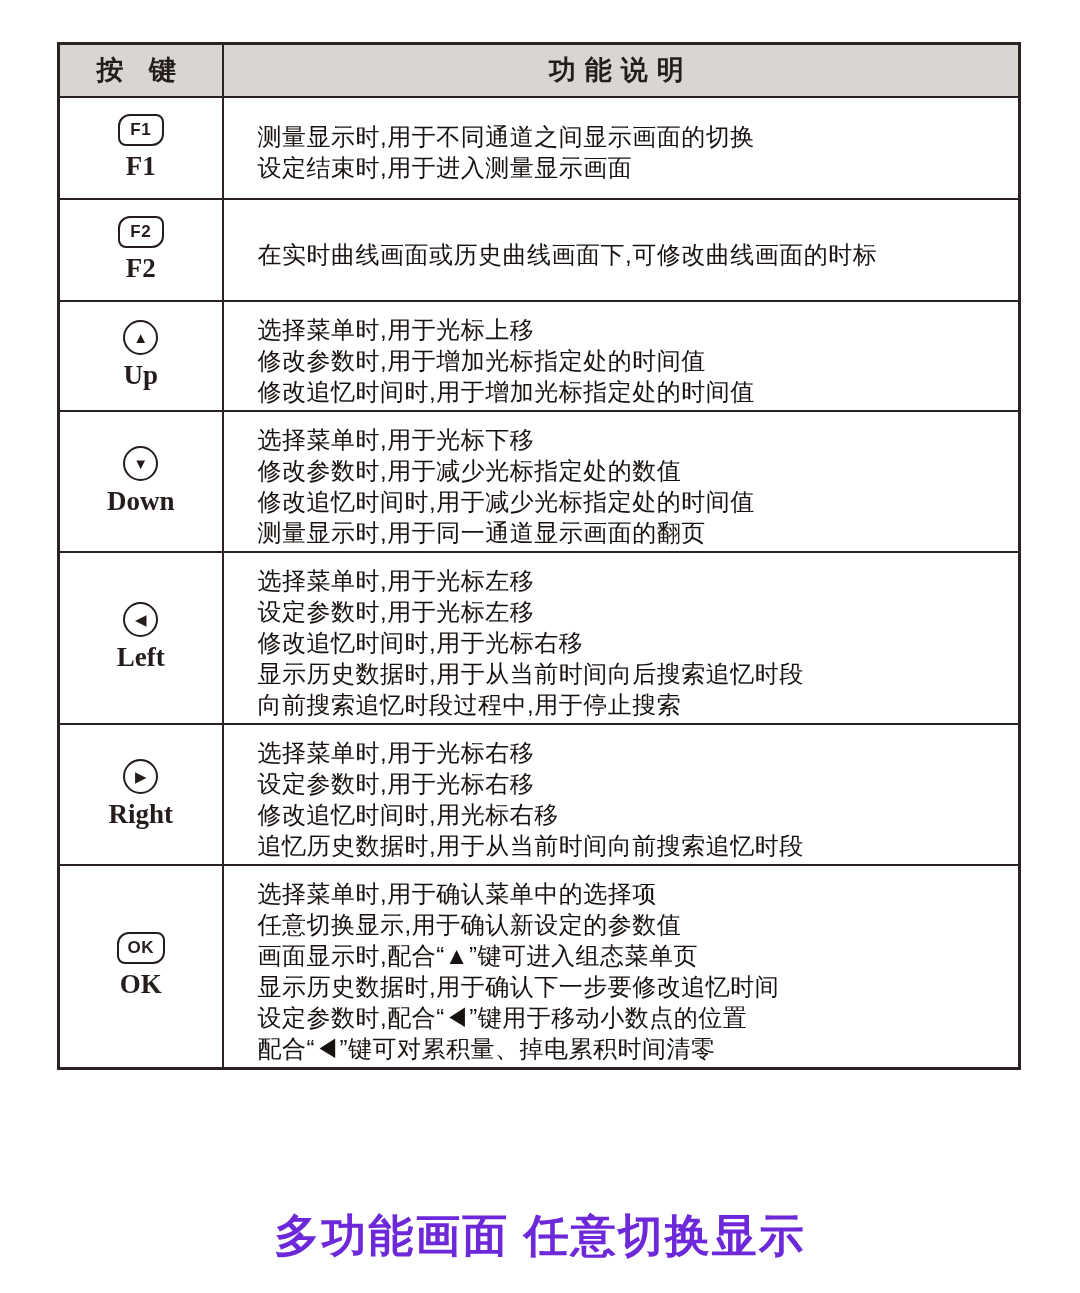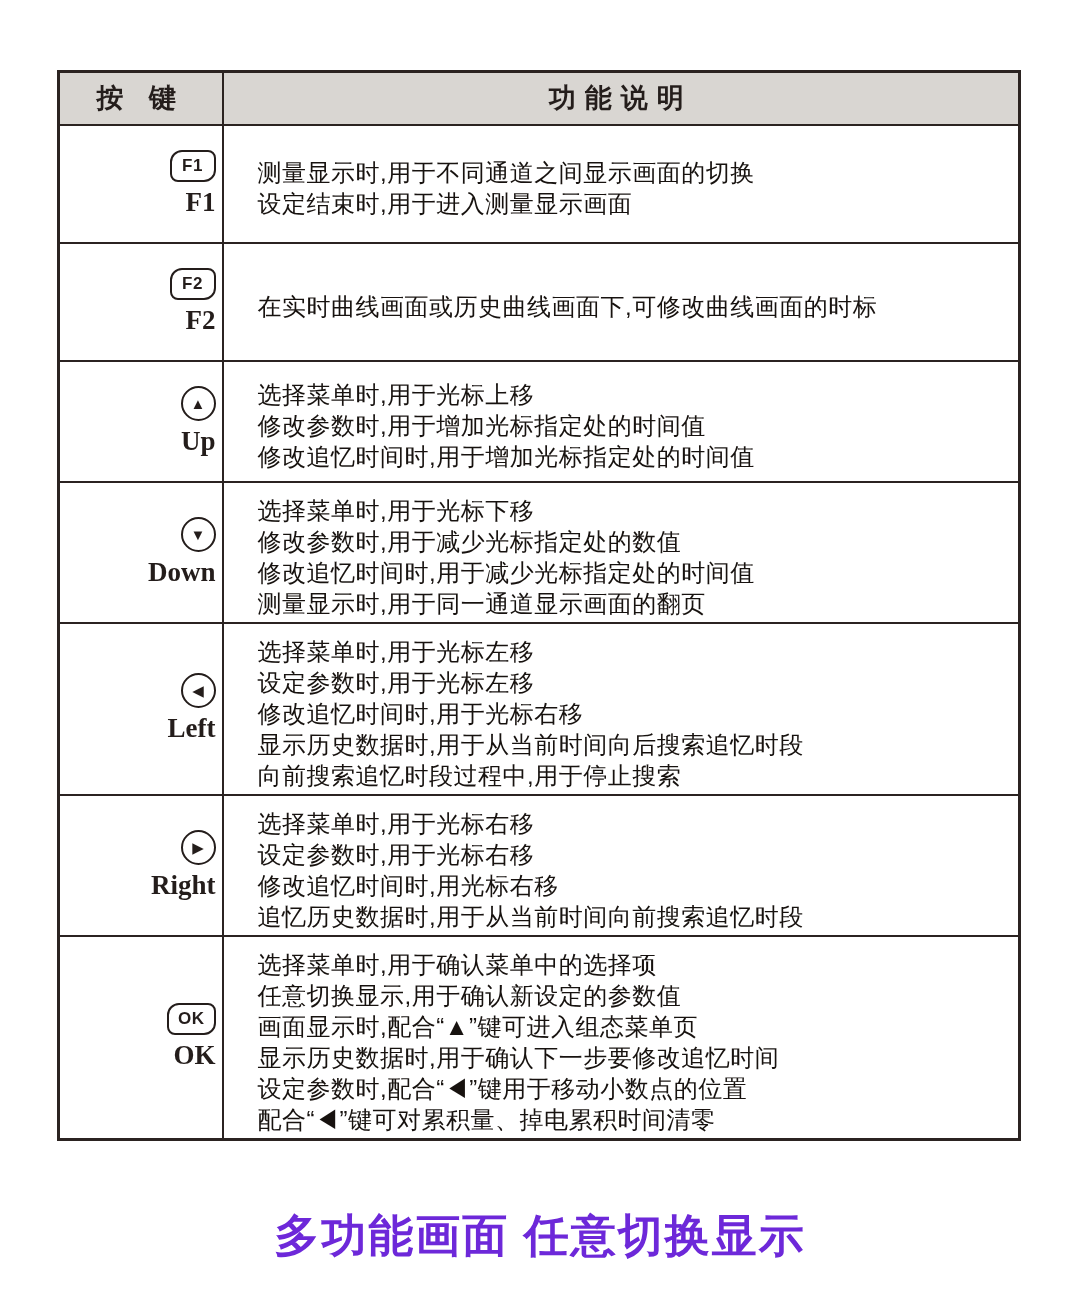--- a/index.html
+++ b/index.html
@@ -7,40 +7,39 @@
   body {
     width:1080px; height:1293px;
     position:relative;
     font-family:"Liberation Sans", sans-serif;
     color:#17120f;
   }
   .doc-table {
     position:absolute; left:57px; top:42px; width:964px;
     border-collapse:collapse;
     border:3px solid #2b2321;
-    margin-top:28px;
   }
   .doc-table th, .doc-table td {
     border:2px solid #2b2321;
   }
   .doc-table th {
     background:#d9d6d2;
     height:53px;
     font-size:27px;
     font-weight:bold;
     letter-spacing:9px;
     color:#241d1b;
     text-align:center;
     vertical-align:middle;
   }
   col.key-col { width:164px; }
   td.key-cell {
-    text-align:right;
+    text-align:center;
     vertical-align:middle;
-    padding:24px 6px;
+    padding:16px 6px;
   }
   td.func-cell {
     padding:12px 18px 3px 34px;
     vertical-align:middle;
   }
   .func-line {
     font-size:24px;
     line-height:31px;
     letter-spacing:0.5px;
     white-space:nowrap;

